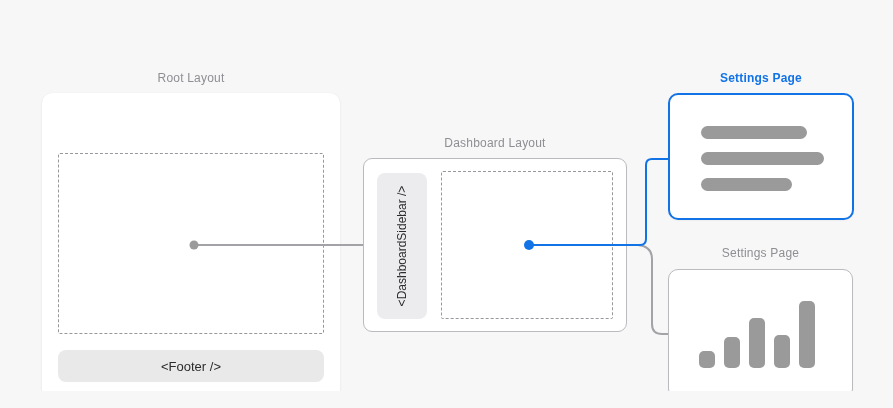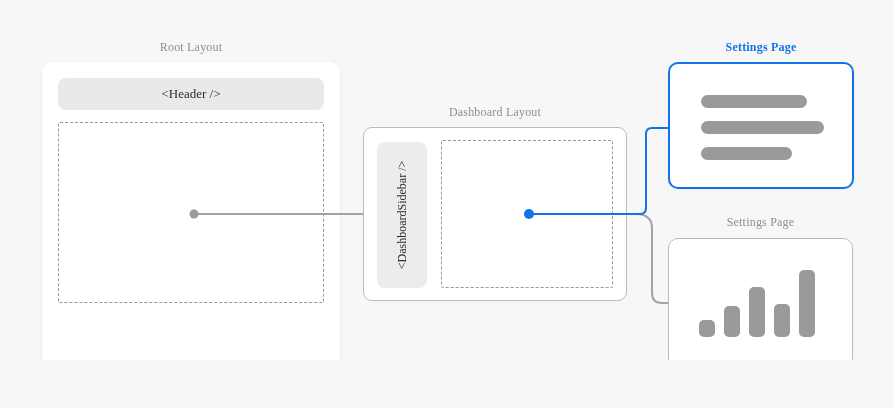--- a/index.html
+++ b/index.html
@@ -14,22 +14,23 @@
     --card-border: #bbbbbf;
     --dash-border: #97979c;
   }
   * { margin: 0; padding: 0; box-sizing: border-box; }
   html, body { background: var(--background); }
   .canvas {
     position: relative;
     width: 893px;
     height: 360px;
     background: var(--background);
-    font-family: Liberation Serif, serif;
+    font-family: Liberation Sans, sans-serif;
     overflow: hidden;
+    margin-top: 31px;
   }
   .diagram-label {
     position: absolute;
     font-size: 12px;
     color: var(--label-gray);
     text-align: center;
     letter-spacing: 0.2px;
   }
   .diagram-label.accent {
     color: var(--accent);
@@ -153,22 +154,22 @@
 <body>
 
 <div class="canvas">
 
   <div class="diagram-label label-root">Root Layout</div>
   <div class="diagram-label label-dashboard">Dashboard Layout</div>
   <div class="diagram-label accent label-settings">Settings Page</div>
   <div class="diagram-label label-analytics">Settings Page</div>
 
   <div class="root-card">
-    <div class="hf-pill header">&lt;Header /&gt;</div>
     <div class="dashed-slot"></div>
+    <div class="hf-pill footer">&lt;Footer /&gt;</div>
   </div>
 
   <div class="dashboard-card">
     <div class="sidebar-pill">
       <span>&lt;DashboardSidebar /&gt;</span>
     </div>
     <div class="dashed-slot"></div>
   </div>
 
   <div class="settings-card">

